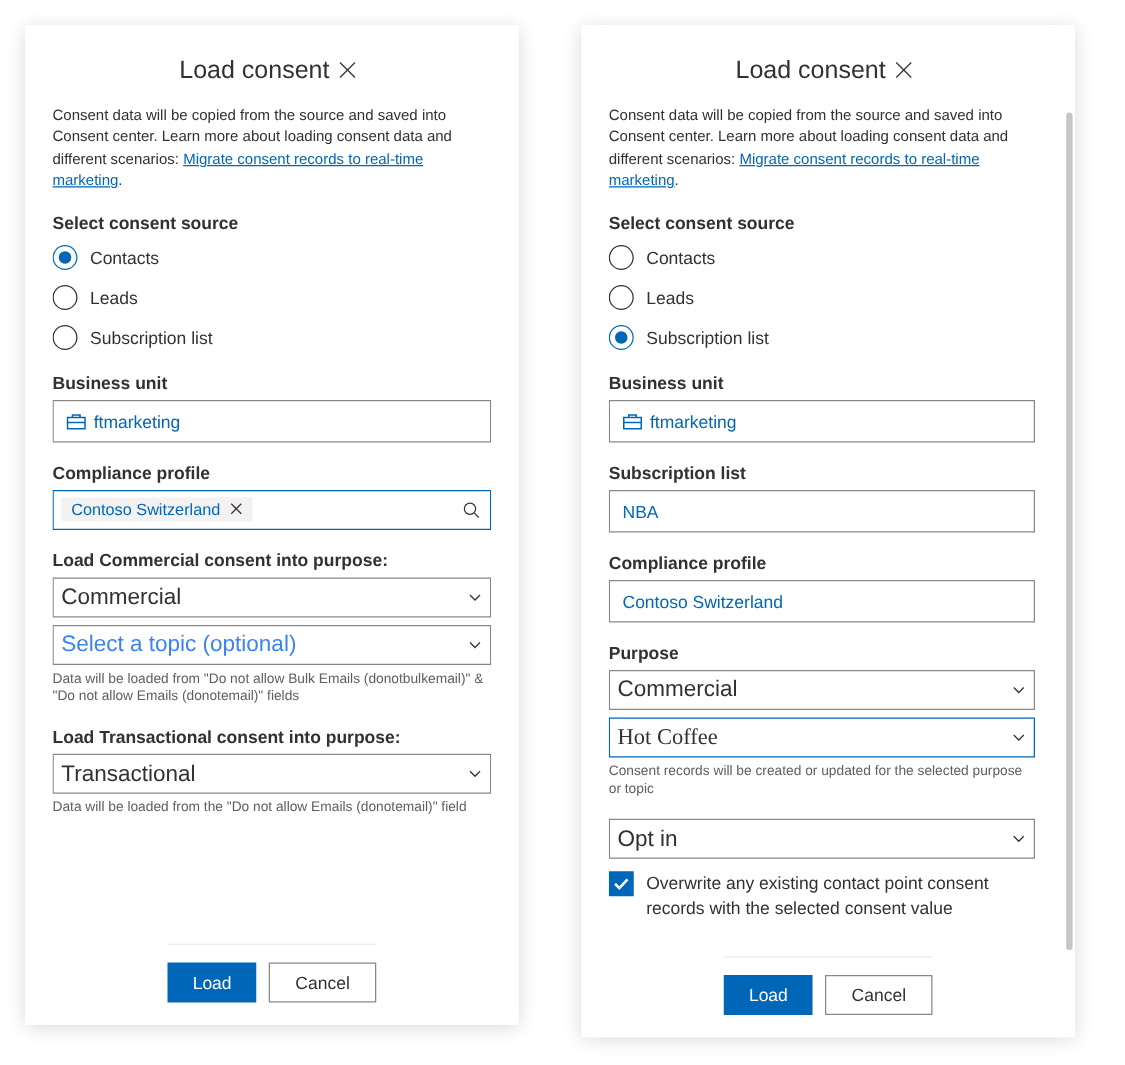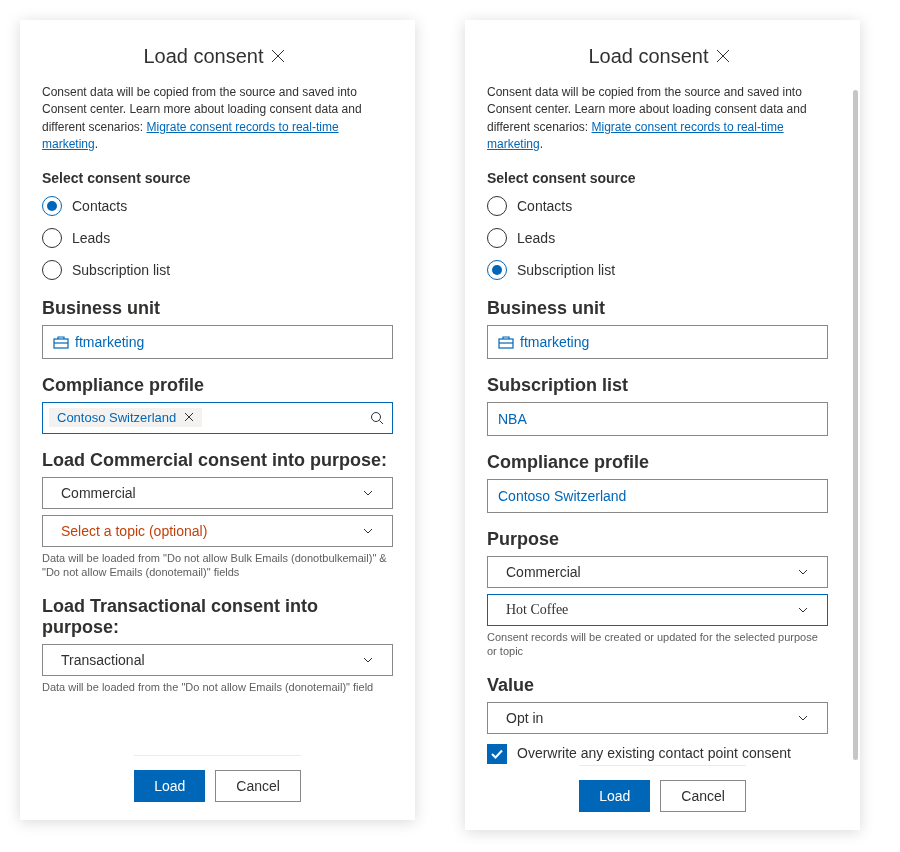--- a/index.html
+++ b/index.html
@@ -14,31 +14,31 @@
     .intro-text { font-size: 12px; line-height: 1.45; color: #323130; margin-bottom: 16px; }
     .intro-text a { color: #0067b8; text-decoration: underline; cursor: pointer; }
     .label-bold { font-weight: 600; font-size: 14px; color: #323130; margin-bottom: 10px; margin-top: 4px; }
     .radio-group { display: flex; flex-direction: column; gap: 12px; margin-bottom: 18px; }
     .radio-item { display: flex; align-items: center; gap: 10px; cursor: pointer; }
     .radio-circle { width: 20px; height: 20px; border-radius: 50%; border: 1.5px solid #323130; display: flex; align-items: center; justify-content: center; flex-shrink: 0; position: relative; }
     .radio-circle.checked { border-color: #0067b8; }
     .radio-circle.checked::after { content: ""; width: 10px; height: 10px; background: #0067b8; border-radius: 50%; }
     .radio-label { font-size: 14px; }
     .field-wrap { margin-bottom: 16px; }
-    .field-label { font-weight: 600; font-size: 18px; color: #323130; margin-bottom: 6px; display: block; }
+    .field-label { font-weight: 600; font-size: 14px; color: #323130; margin-bottom: 6px; display: block; }
     .text-input { width: 100%; height: 15px; border: 1px solid #8a8886; padding: 16px 10px; font-size: 14px; font-family: inherit; display: flex; align-items: center; color: #0067b8; }
     .text-input.with-icon { display: flex; align-items: center; gap: 6px; }
     .bu-icon { width: 16px; height: 14px; flex-shrink: 0; }
     .lookup { width: 100%; height: 32px; border: 1px solid #0067b8; display: flex; align-items: center; padding: 0 8px 0 6px; gap: 4px; }
     .lookup-tag { display: flex; align-items: center; gap: 8px; background: #f3f2f1; padding: 2px 8px; font-size: 13px; color: #0067b8; }
     .lookup-tag .tag-x { cursor: pointer; color: #323130; }
     .lookup-spacer { flex: 1; }
     .lookup-search { width: 14px; height: 14px; cursor: pointer; }
-    .select { width: 100%; height: 32px; border: 1px solid #8a8886; display: flex; align-items: center; justify-content: space-between; padding: 0 18px; font-size: 14px; cursor: pointer; color: #323130; }
-    .select.placeholder { color: #c2410c; }
+    .select { width: 100%; height: 32px; border: 1px solid #8a8886; display: flex; align-items: center; justify-content: space-between; padding: 0 6px; font-size: 18px; cursor: pointer; color: #323130; }
+    .select.placeholder { color: #3b82f6; }
     .select.focus { border: 1px solid #0067b8; font-family: Liberation Serif, serif; }
     .chev { width: 12px; height: 12px; flex-shrink: 0; }
     .helper { font-size: 11px; color: #605e5c; margin-top: 4px; line-height: 1.35; }
     .check-row { display: flex; align-items: flex-start; gap: 10px; margin-top: 10px; }
     .checkbox { width: 20px; height: 20px; background: #0067b8; flex-shrink: 0; display: flex; align-items: center; justify-content: center; }
     .checkbox svg { width: 14px; height: 14px; }
     .check-label { font-size: 14px; line-height: 1.4; }
     .scrollable { flex: 1; overflow: hidden; }
     .footer { border-top: 1px solid #edebe9; margin-top: auto; padding-top: 14px; display: flex; justify-content: flex-end; gap: 10px; }
     .btn { height: 32px; padding: 0 20px; font-size: 14px; font-family: inherit; cursor: pointer; border: none; }
@@ -222,21 +222,20 @@
       <div class="select focus stack-select">
         <span>Hot Coffee</span>
         <svg class="chev" viewBox="0 0 12 12" fill="none" stroke="#323130" stroke-width="1">
             <polyline points="2,4 6,8 10,4"></polyline>
           </svg>
       </div>
       <div class="helper">Consent records will be created or updated for the selected purpose or topic</div>
     </div>
 
     <div class="field-wrap">
-      <span class="field-label">Value</span>
       <div class="select">
         <span>Opt in</span>
         <svg class="chev" viewBox="0 0 12 12" fill="none" stroke="#323130" stroke-width="1">
             <polyline points="2,4 6,8 10,4"></polyline>
           </svg>
       </div>
       <div class="check-row">
         <span class="checkbox">
           <svg viewBox="0 0 14 14" fill="none" stroke="#fff" stroke-width="2">
               <polyline points="2,7 5.5,10.5 12,3.5"></polyline>

